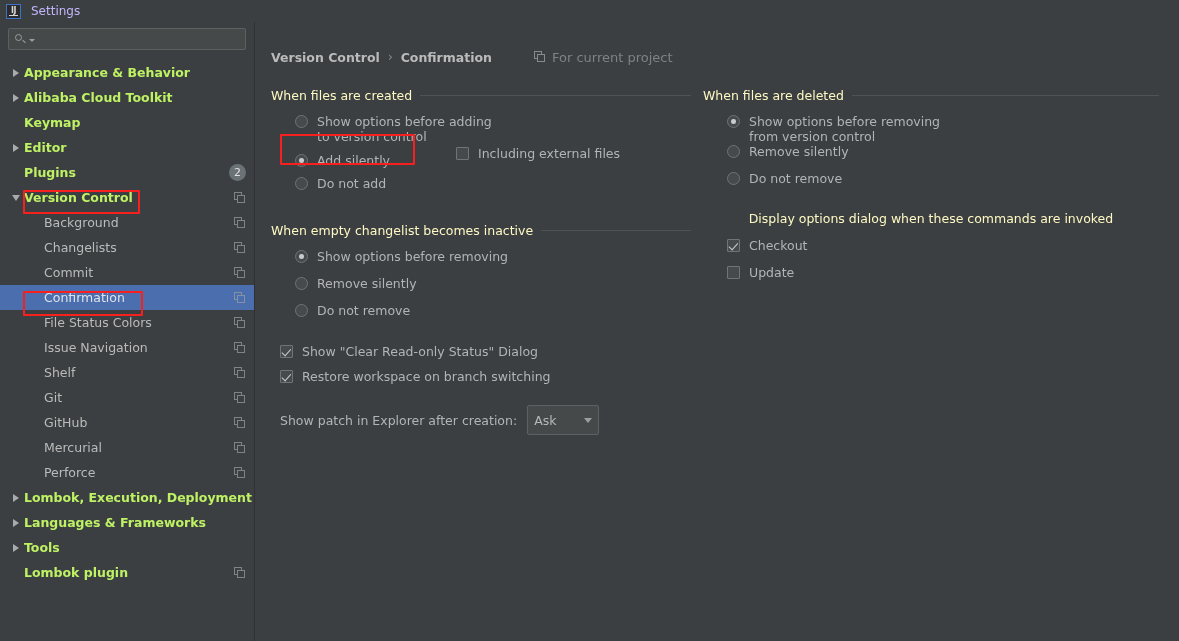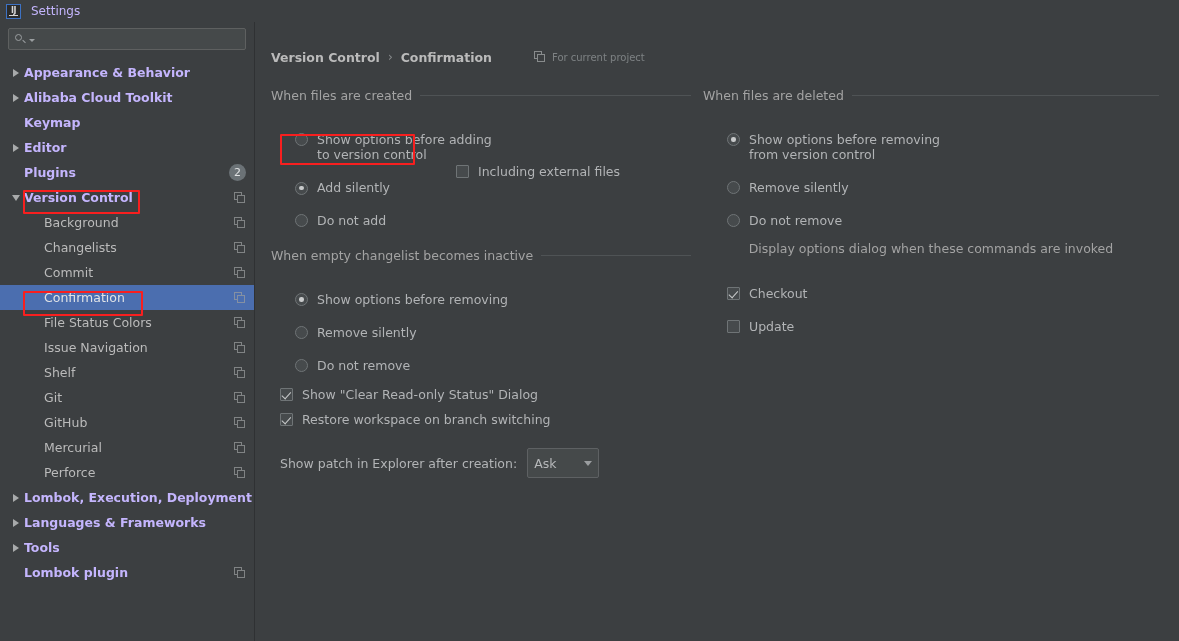--- a/index.html
+++ b/index.html
@@ -154,21 +154,21 @@
   .arrow-down {
     width: 0; height: 0;
     border-left: 4.5px solid transparent;
     border-right: 4.5px solid transparent;
     border-top: 6px solid #a8aaab;
   }
   .tree-label {
     color: #bbbbbb;
     white-space: nowrap;
   }
-  .tree-row.bold .tree-label { font-weight: bold; color: #c4b5fd; }
+  .tree-row.bold .tree-label { font-weight: bold; color: #bef264; }
   .tree-row .spacer-right { margin-left: auto; display:flex; align-items:center; }
 
   .copy-icon {
     width: 12px;
     height: 12px;
     position: relative;
     display: inline-block;
     opacity: 0.72;
   }
   .copy-icon::before {
@@ -232,35 +232,35 @@
   .crumb-sep {
     margin: 0 8px;
     color: #8a8d8f;
     font-size: 12px;
   }
   .for-project {
     margin-left: 42px;
     display: flex;
     align-items: center;
     color: #7e8284;
-    font-size: 10px;
+    font-size: 13px;
   }
   .for-project .copy-icon { margin-right: 6px; opacity: 0.8; }
   .for-project .copy-icon::after { background: #3c3f41; }
 
   .columns {
     display: flex;
   }
   .col-left { width: 420px; flex: 0 0 420px; }
   .col-right { flex: 1 1 auto; margin-left: 12px; }
 
   .group-title {
     display: flex;
     align-items: center;
-    color: #a3a3a3;
+    color: #fef9c3;
     font-size: 12.5px;
     margin-bottom: 11px;
     white-space: nowrap;
   }
   .group-title .rule {
     flex: 1 1 auto;
     height: 1px;
     background: #4f5355;
     margin-left: 8px;
   }
@@ -269,21 +269,20 @@
     display: flex;
     align-items: flex-start;
     min-height: 27px;
     position: relative;
   }
   .opt-row .ctrl-wrap {
     display: flex;
     align-items: flex-start;
     padding-left: 24px;
     position: relative;
-    margin-top: 18px;
   }
 
   .radio {
     width: 13px; height: 13px;
     border-radius: 50%;
     border: 1px solid #6f7476;
     background: #464a4c;
     box-sizing: border-box;
     flex: 0 0 13px;
     margin-top: 1px;

